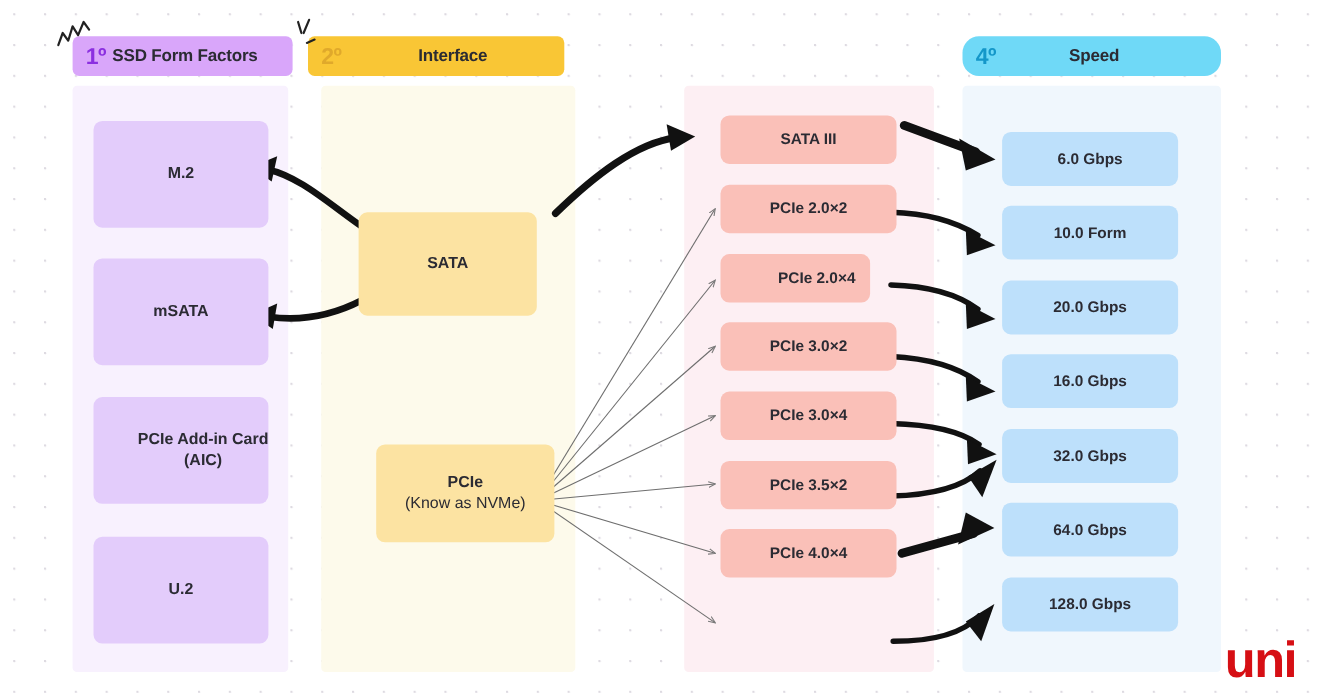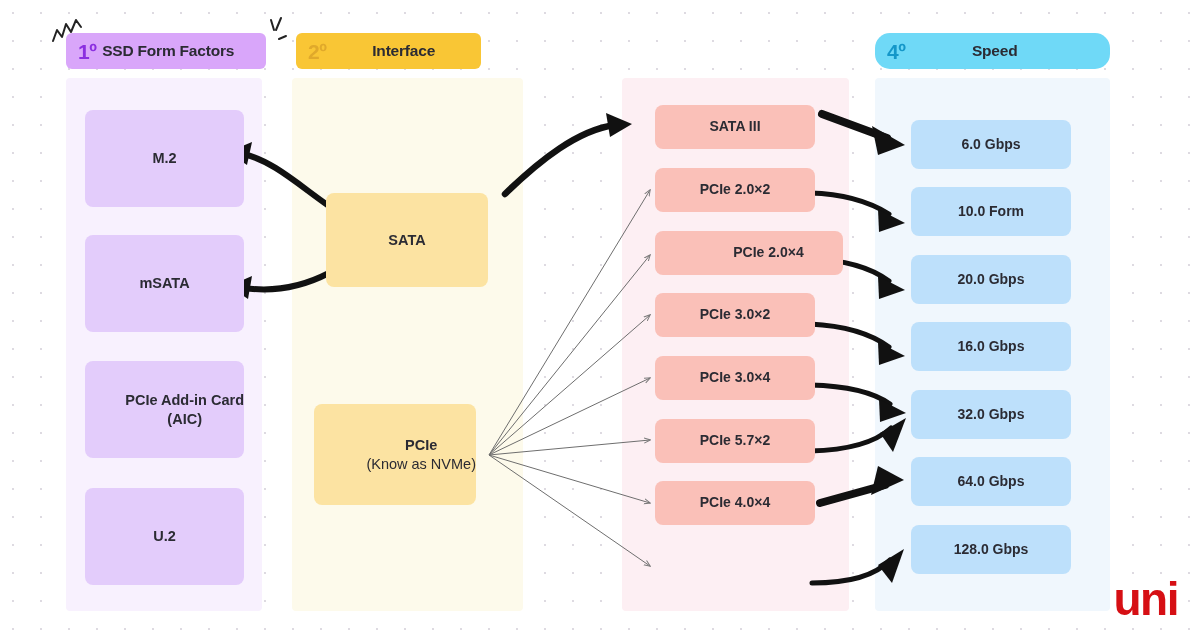--- a/index.html
+++ b/index.html
@@ -66,21 +66,21 @@
   <div class="col-body" style="left:66px;top:78px;width:196px;height:533px;background:#F8F1FE;"></div>
   <div class="col-body" style="left:292px;top:78px;width:231px;height:533px;background:#FDFAEB;"></div>
   <div class="col-body" style="left:622px;top:78px;width:227px;height:533px;background:#FDEFF3;"></div>
   <div class="col-body" style="left:875px;top:78px;width:235px;height:533px;background:#F0F7FD;"></div>
 
   <div class="col-head" style="left:66px;top:33px;width:200px;background:#D9A6FA;">
     <span class="col-num" style="color:#8B2FE0;">1º</span>
     <span class="col-title">SSD Form Factors</span>
   </div>
 
-  <div class="col-head" style="left:296px;top:33px;width:185px;background:#F9C635;gap:26px;">
+  <div class="col-head" style="left:280px;top:33px;width:233px;background:#F9C635;gap:26px;">
     <span class="col-num" style="color:#E0A92B;">2º</span>
     <span class="col-title">Interface</span>
   </div>
 
 
   <div class="col-head" style="left:875px;top:33px;width:235px;background:#6FD9F7;border-radius:15px;">
     <span class="col-num" style="color:#1497C9;">4º</span>
     <span class="col-title">Speed</span>
   </div>
 
@@ -182,44 +182,44 @@
   </div>
 
   <div class="node ff" style="left:85px;top:488px;width:159px;height:97px;background:#E3CCFB;">
     <span>U.2</span>
   </div>
 
   <div class="node iface" style="left:326px;top:193px;width:162px;height:94px;background:#FCE3A2;">
     <span>SATA</span>
   </div>
 
-  <div class="node iface" style="left:314px;top:404px;width:162px;height:101px;background:#FCE3A2;justify-content:flex-end;">
+  <div class="node iface" style="left:342px;top:404px;width:162px;height:89px;background:#FCE3A2;">
     <span>
       <span>PCIe</span><br>
       <span class="iface-sub"><span style="font-weight:normal;">(Know as </span><span class="nvme-strong">NVMe</span><span style="font-weight:normal;">)</span></span>
     </span>
   </div>
 
   <div class="node ver" style="left:655px;top:105px;width:160px;height:44px;background:#FAC0B8;">
     <span>SATA III</span>
   </div>
   <div class="node ver" style="left:655px;top:168px;width:160px;height:44px;background:#FAC0B8;">
     <span>PCIe 2.0×2</span>
   </div>
-  <div class="node ver" style="left:655px;top:231px;width:188px;height:44px;background:#FAC0B8;padding-left:39px;">
+  <div class="node ver" style="left:655px;top:231px;width:136px;height:44px;background:#FAC0B8;padding-left:39px;">
     <span>PCIe 2.0×4</span>
   </div>
   <div class="node ver" style="left:655px;top:293px;width:160px;height:44px;background:#FAC0B8;">
     <span>PCIe 3.0×2</span>
   </div>
   <div class="node ver" style="left:655px;top:356px;width:160px;height:44px;background:#FAC0B8;">
     <span>PCIe 3.0×4</span>
   </div>
   <div class="node ver" style="left:655px;top:419px;width:160px;height:44px;background:#FAC0B8;">
-    <span>PCIe 5.7×2</span>
+    <span>PCIe 3.5×2</span>
   </div>
   <div class="node ver" style="left:655px;top:481px;width:160px;height:44px;background:#FAC0B8;">
     <span>PCIe 4.0×4</span>
   </div>
 
   <div class="node spd" style="left:911px;top:120px;width:160px;height:49px;background:#BDE0FB;">
     <span>6.0 Gbps</span>
   </div>
   <div class="node spd" style="left:911px;top:187px;width:160px;height:49px;background:#BDE0FB;">
     <span>10.0 Form</span>

